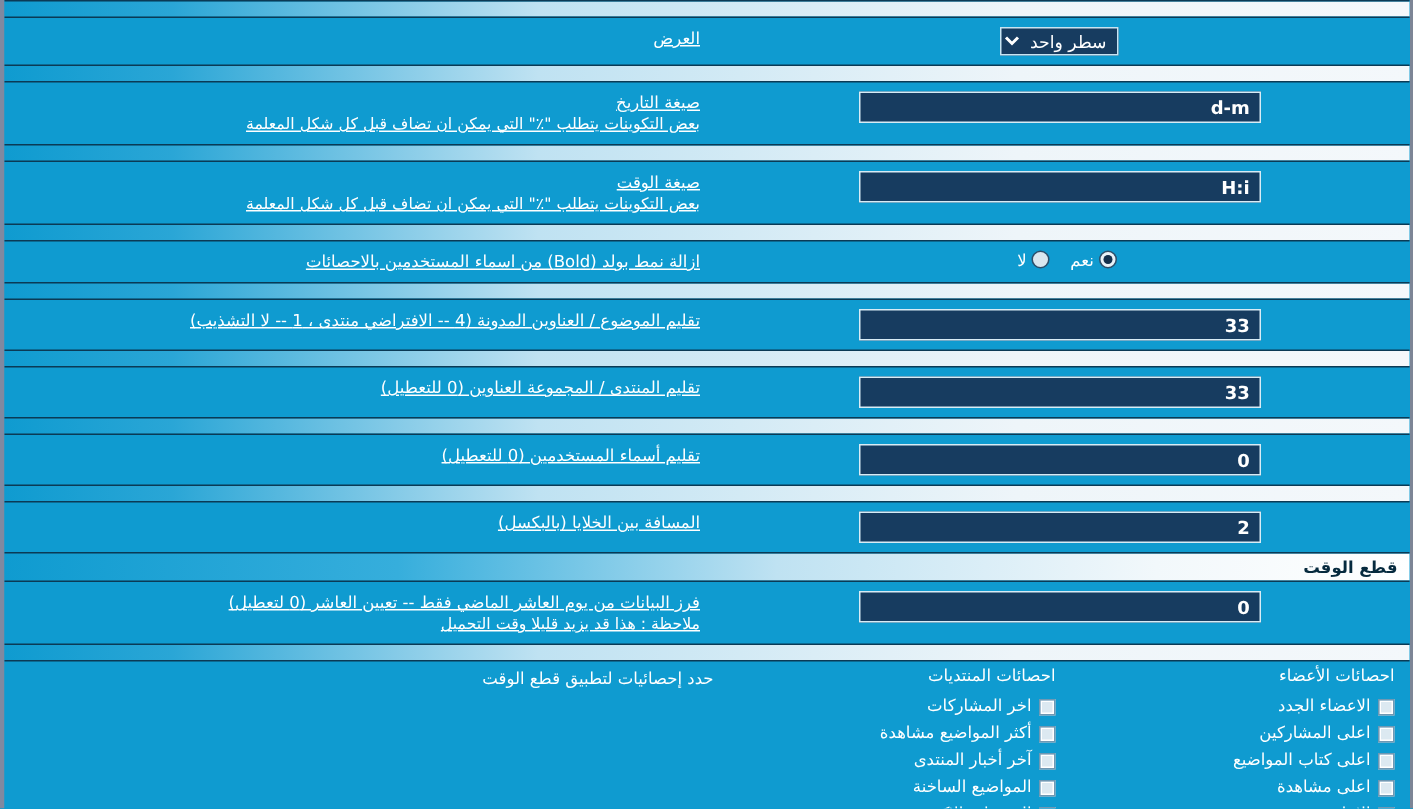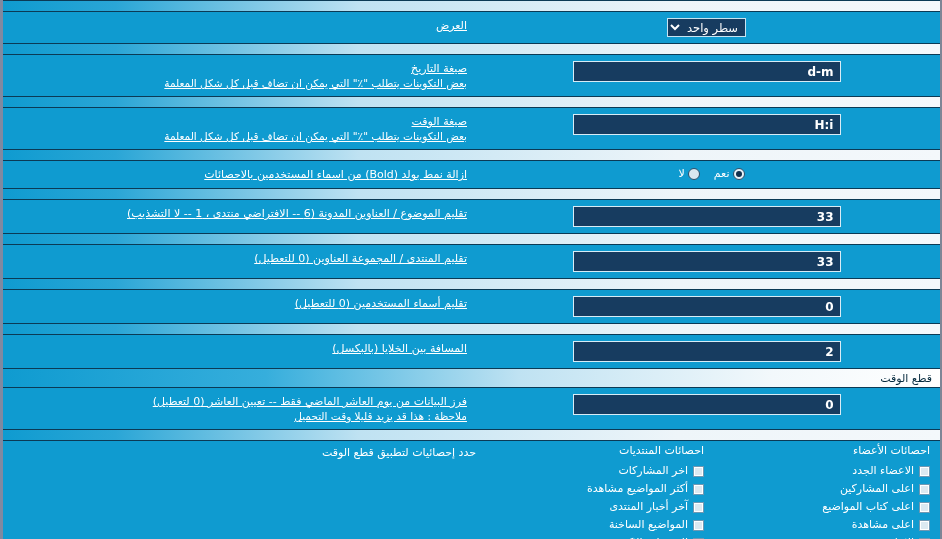--- a/index.html
+++ b/index.html
@@ -28,21 +28,21 @@
     position: relative;
   }
   
   .section-bar {
     height: 20px;
     line-height: 20px;
     background: linear-gradient(to left, #ffffff 0%, #f2f8fb 18%, #bfe2f2 45%, #36aedc 72%, #0f9bd0 100%);
     border-top: 1px solid #0b3a55;
     border-bottom: 1px solid #0b3a55;
     color: #062a3e;
-    font-weight: normal;
+    font-weight: bold;
     font-size: 11px;
     padding: 0 8px 0 0;
     text-align: right;
     box-sizing: border-box;
   }
   
   .row {
     display: flex;
     flex-direction: row;
     align-items: flex-start;
@@ -105,21 +105,21 @@
     display: flex;
     flex-direction: row;
     align-items: center;
     gap: 4px;
     color: #ffffff;
     font-size: 11px;
     direction: rtl;
   }
   .radio-group label {
     display: inline-flex;
-    align-items: center;
+    align-items: flex-start;
     gap: 3px;
     margin-left: 10px;
     cursor: default;
   }
   .rb {
     width: 12px;
     height: 12px;
     border-radius: 50%;
     background: #d9e7ef;
     border: 1px solid #2b4f6b;
@@ -259,21 +259,21 @@
     </div>
   </div>
 
   <div class="divider"></div>
 
   <div class="row">
     <div class="field-cell">
       <input class="txt" type="text" value="33" style="">
     </div>
     <div class="label-cell">
-      <span>تقليم الموضوع / العناوين المدونة (6 -- الافتراضي منتدى ، 1 -- لا التشذيب)</span>
+      <span>تقليم الموضوع / العناوين المدونة (4 -- الافتراضي منتدى ، 1 -- لا التشذيب)</span>
     </div>
   </div>
 
   <div class="divider"></div>
 
   <div class="row">
     <div class="field-cell">
       <input class="txt" type="text" value="33" style="">
     </div>
     <div class="label-cell">

